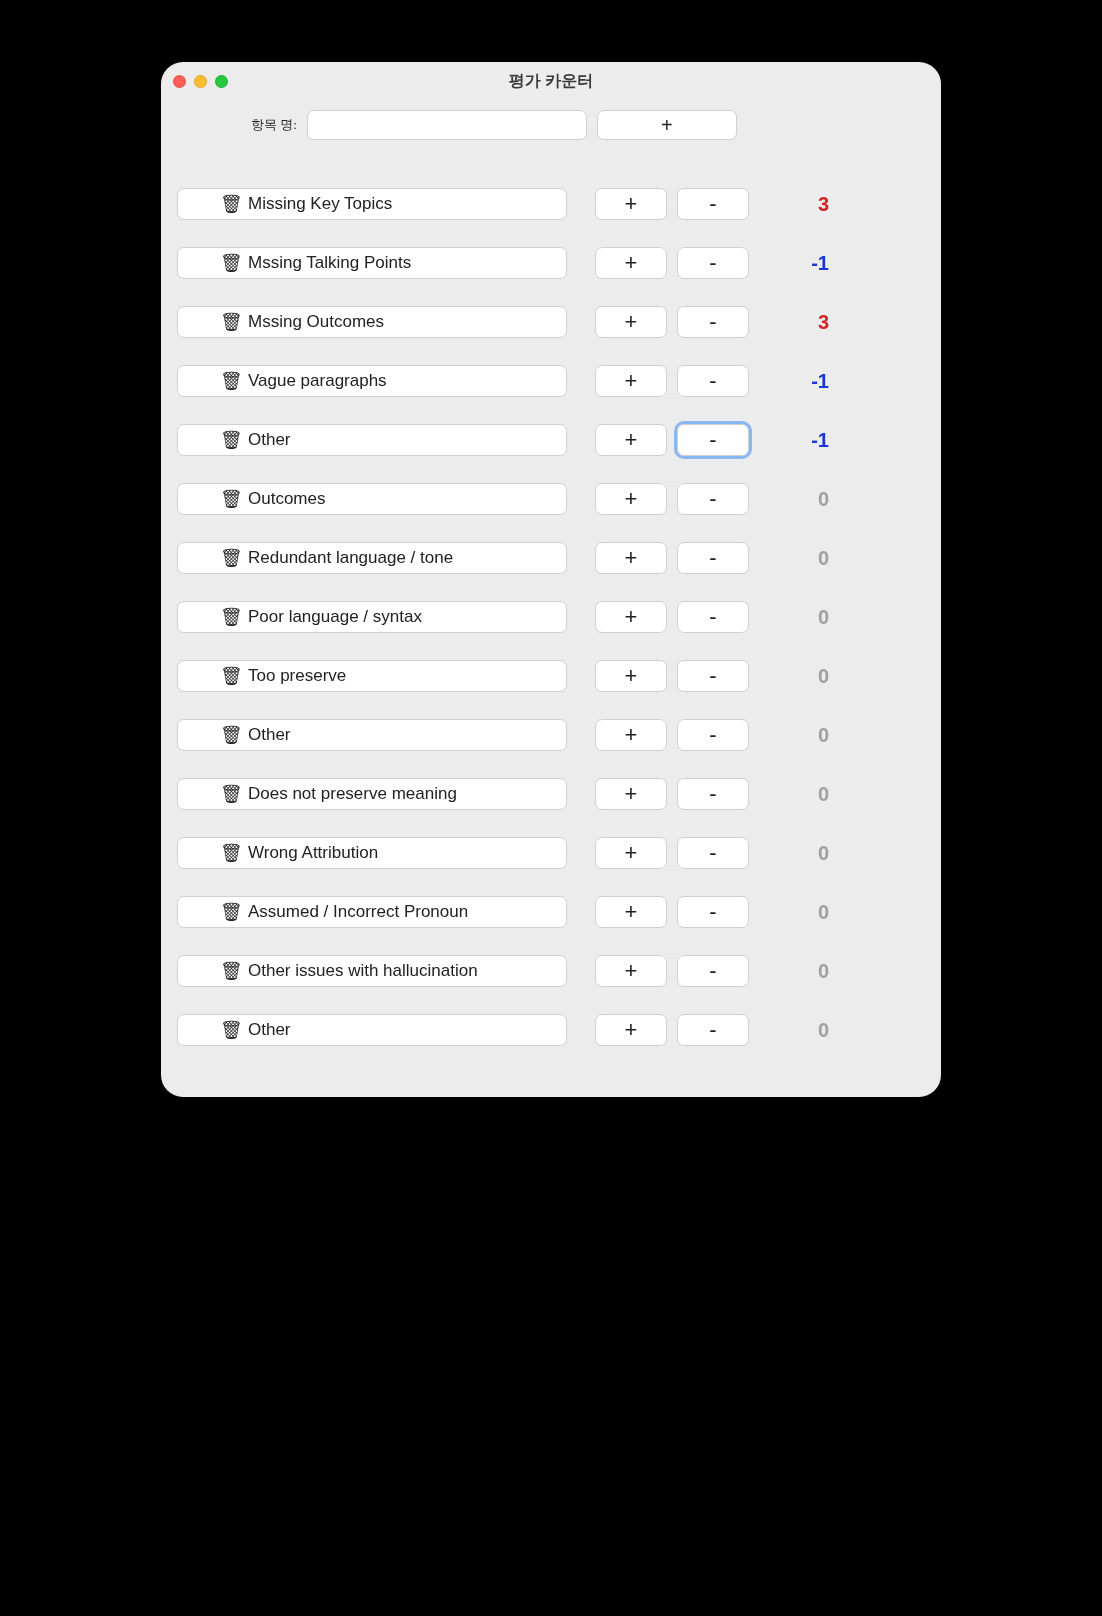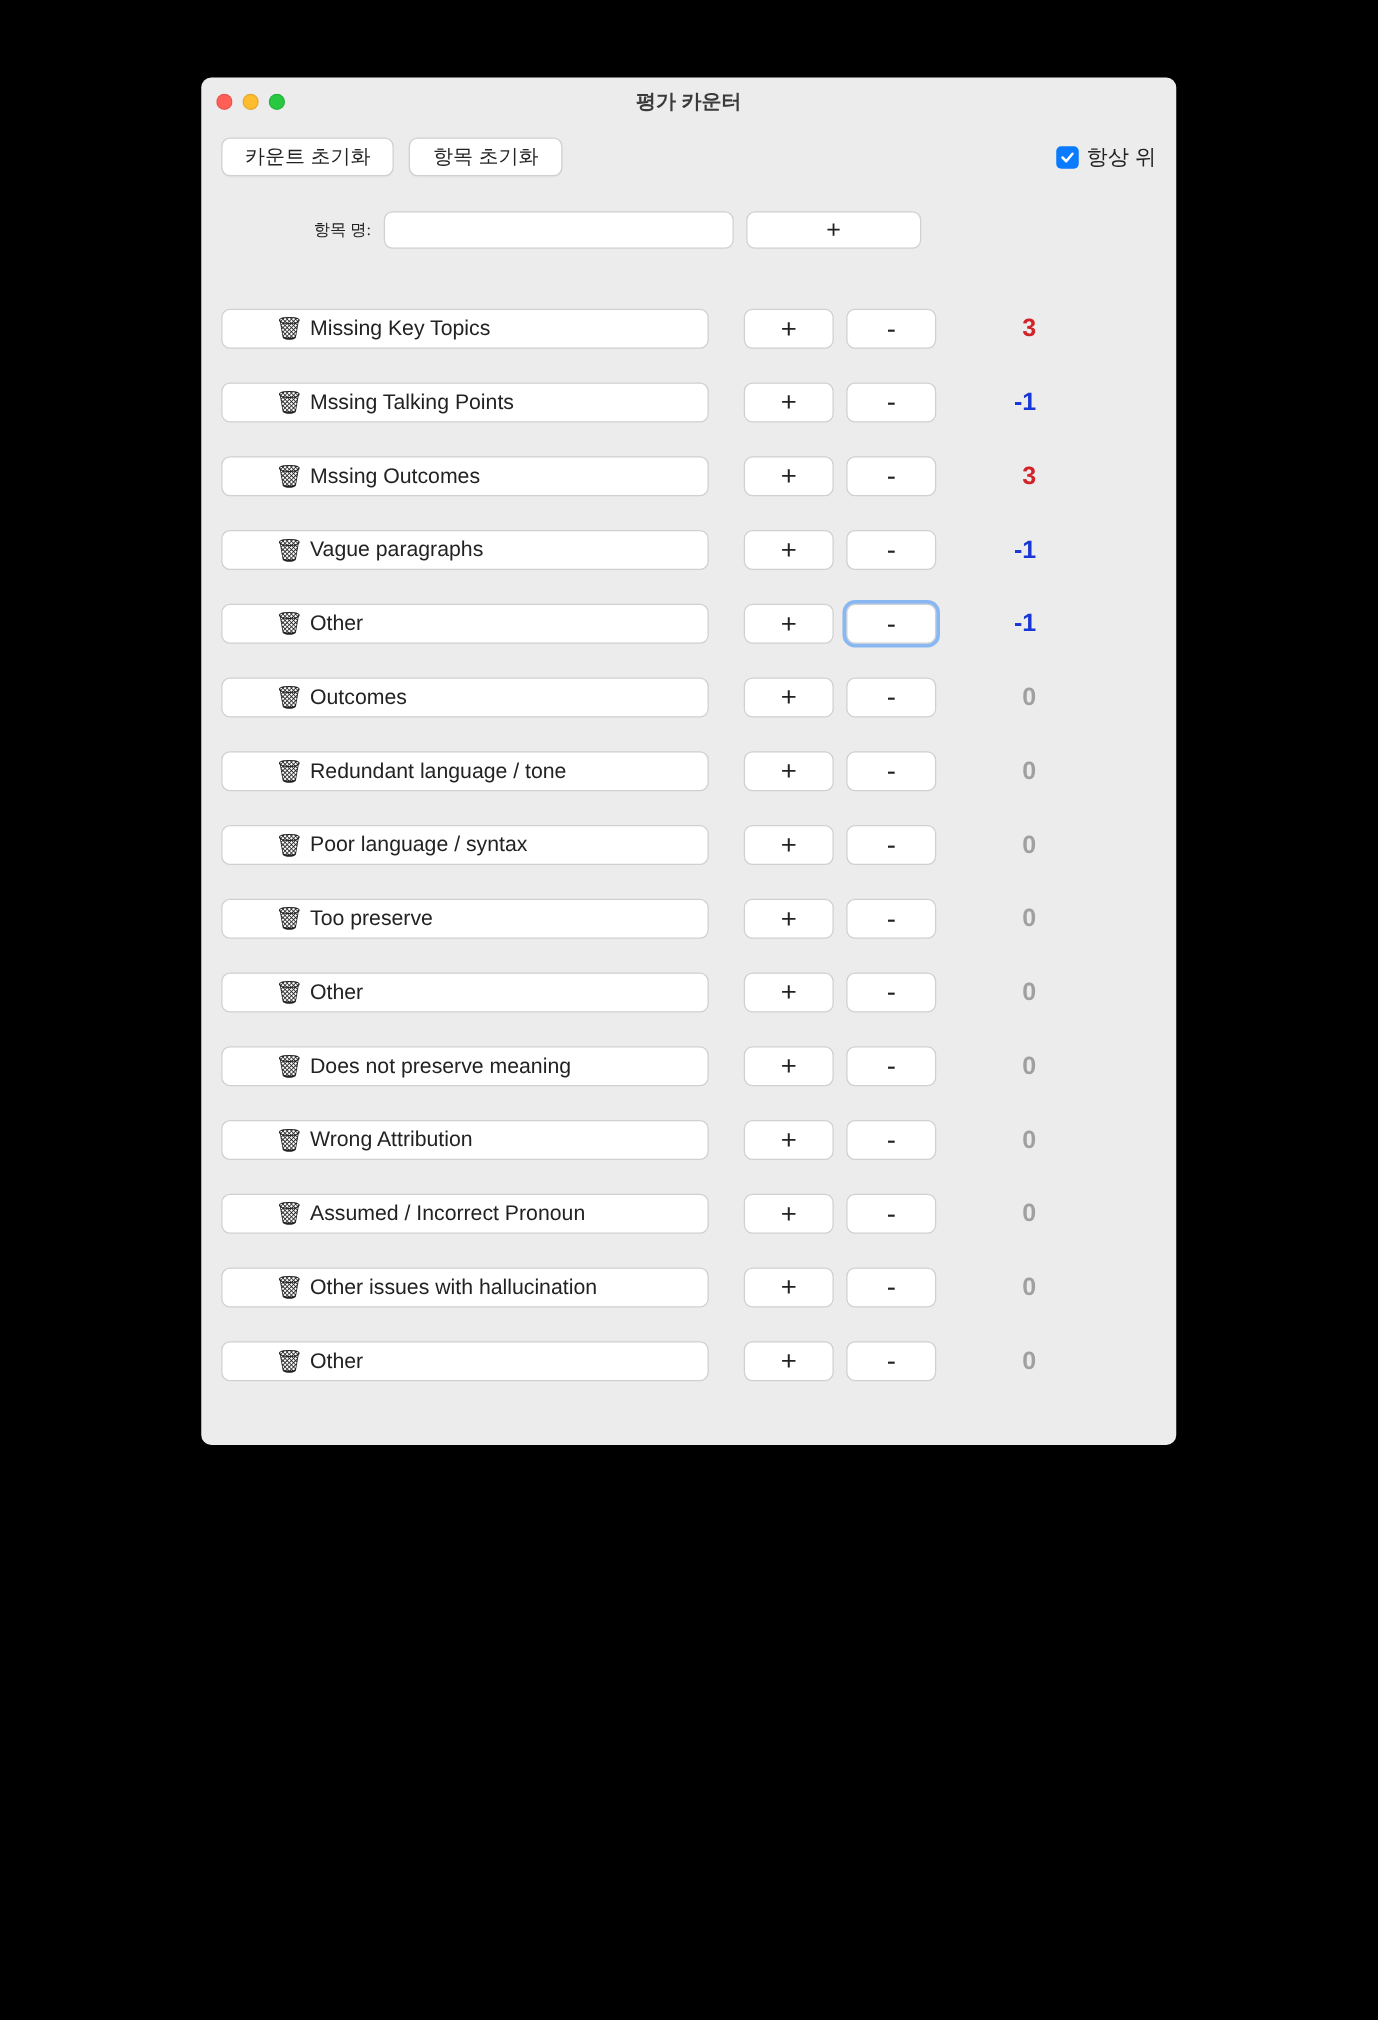--- a/index.html
+++ b/index.html
@@ -13,21 +13,21 @@
       height: 1616px;
       font-family: -apple-system, BlinkMacSystemFont, "Helvetica Neue", Arial, sans-serif;
       display: flex;
       align-items: flex-start;
       justify-content: center;
       padding-top: 62px;
     }
     .window {
       width: 780px;
       background: #ececec;
-      border-radius: 8px;
+      border-radius: 22px;
       box-shadow: 0 20px 60px rgba(0,0,0,0.5), 0 0 0 1px rgba(0,0,0,0.15);
       overflow: hidden;
     }
     .titlebar {
       height: 38px;
       display: flex;
       align-items: center;
       position: relative;
       padding: 0 12px;
     }
@@ -194,33 +194,20 @@
     <div class="traffic-lights">
       <div class="tl tl-close"></div>
       <div class="tl tl-min"></div>
       <div class="tl tl-max"></div>
     </div>
     <div class="window-title">평가 카운터</div>
   </div>
 
   <div class="window-body">
 
-    <div class="toolbar">
-      <button class="mac-btn">카운트 초기화</button>
-      <button class="mac-btn">항목 초기화</button>
-      <div class="spacer"></div>
-      <label class="always-top">
-        <span class="checkbox">
-          <svg viewBox="0 0 12 12">
-              <path d="M2 6 L5 9 L10 3" stroke="#fff" stroke-width="2" fill="none" stroke-linecap="round" stroke-linejoin="round"></path>
-            </svg>
-        </span>
-        <span>항상 위</span>
-      </label>
-    </div>
 
     <div class="add-row">
       <span class="add-label">항목 명:</span>
       <input class="add-input" type="text" placeholder="" style="">
       <button class="add-plus">+</button>
     </div>
 
     <div id="items-container">
         <div class="item-row">
           <button class="item-btn">

